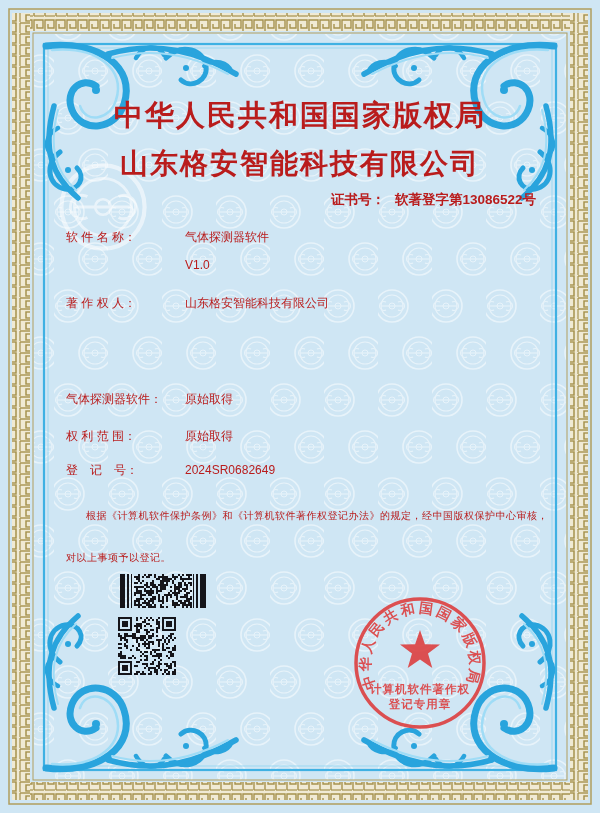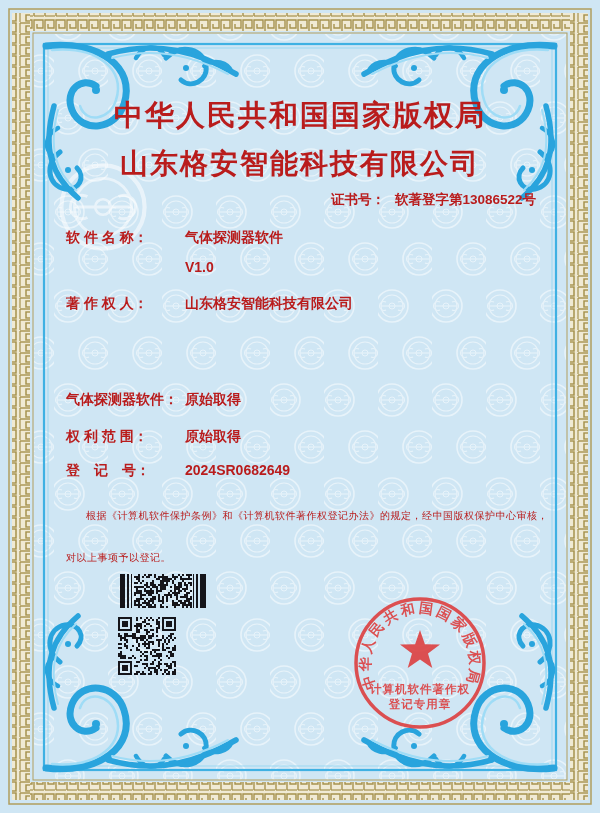--- a/index.html
+++ b/index.html
@@ -7,21 +7,21 @@
     position:relative;width:600px;height:813px;overflow:hidden;
     background:#cfe6f4;color:#b91c1c;
     font-family:"Liberation Sans",sans-serif;
   }
   .bg-svg{position:absolute;left:0;top:0;z-index:0;}
   .title-block{position:absolute;top:96px;left:0;right:0;text-align:center;z-index:1;font-weight:bold;}
   .title-l1{font-size:29px;letter-spacing:2px;}
   .title-l2{font-size:28px;letter-spacing:2px;margin-top:9px;}
   .certno{position:absolute;top:191px;left:0;width:536px;text-align:right;font-size:13.5px;font-weight:bold;z-index:1;}
   .certno .lbl{margin-right:10px;}
-  .frow{position:absolute;left:66px;font-size:14px;font-weight:bold;z-index:1;white-space:nowrap;}
+  .frow{position:absolute;left:66px;font-size:12px;font-weight:normal;z-index:1;white-space:nowrap;}
   .frow .lbl{display:inline-block;min-width:119px;}
   .frow .val2{margin-left:119px;margin-top:12px;}
   .statement{
     position:absolute;left:66px;top:495px;width:488px;z-index:1;
     font-size:10px;font-weight:normal;line-height:42px;text-indent:2em;letter-spacing:0.5px;
   }
   .barcode{position:absolute;left:120px;top:574px;z-index:1;}
   .qr{position:absolute;left:118px;top:617px;z-index:1;}
   .seal{position:absolute;left:345px;top:588px;z-index:2;opacity:0.88;}
   .seal text{font-family:"Liberation Sans",sans-serif;font-weight:bold;fill:#dd3b3b;}

